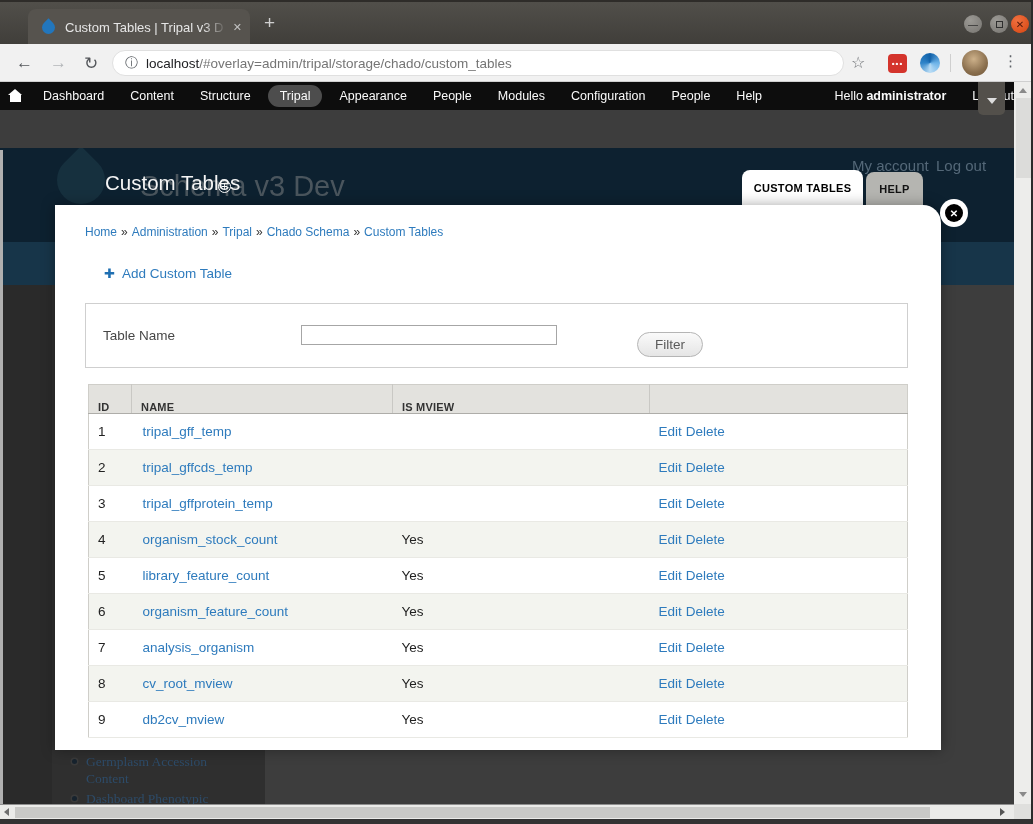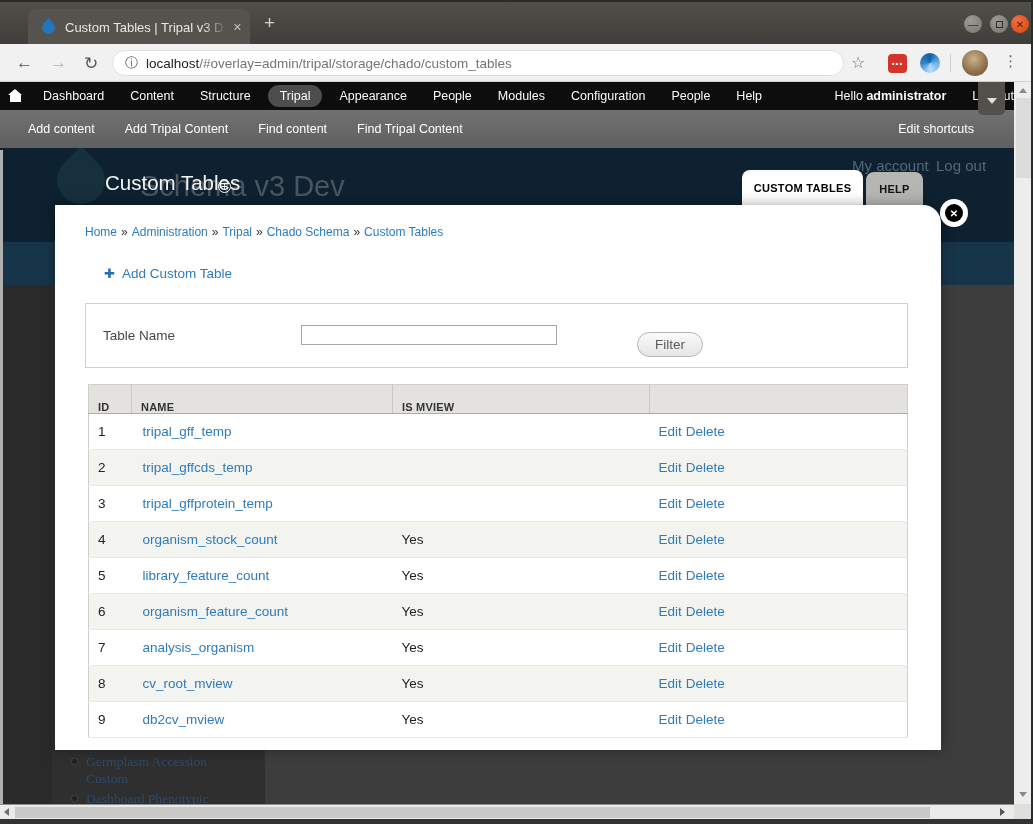--- a/index.html
+++ b/index.html
@@ -195,39 +195,32 @@
     <div class="tb-item">Help</div>
     <div id="tb-right">
       <div id="tb-greeting"><span>Hello </span><b>administrator</b></div>
       <div id="tb-logout">Log out</div>
     </div>
   </div>
   <div class="abs" id="toolbar-toggle">
     <div class="tri"></div>
   </div>
 
-  <div class="abs" id="shortcut-bar">
-    <div class="sc-item">Add content</div>
-    <div class="sc-item">Add Tripal Content</div>
-    <div class="sc-item">Find content</div>
-    <div class="sc-item">Find Tripal Content</div>
-    <div id="sc-edit">Edit shortcuts</div>
-  </div>
 
   <div class="abs" id="page">
     <div id="bg-header"></div>
     <div id="bg-navband"></div>
     <div id="bg-logo"></div>
     <div id="bg-sitename">Schema v3 Dev</div>
     <div id="bg-account">My account</div>
     <div id="bg-logout">Log out</div>
     <div id="bg-margin"></div>
     <div id="bg-sidebar"></div>
     <div class="bg-list">
-      <div class="bg-li">Germplasm Accession Custom</div>
+      <div class="bg-li">Germplasm Accession Content</div>
       <div class="bg-li">Dashboard Phenotypic</div>
     </div>
     <div id="left-edge"></div>
   </div>
 
   <div class="abs" id="ov-title">Custom Tables</div>
   <div class="abs" id="ov-plus-icon">+</div>
   <div class="abs ov-tab" id="tab-customtables">CUSTOM TABLES</div>
   <div class="abs ov-tab" id="tab-help">HELP</div>
 

